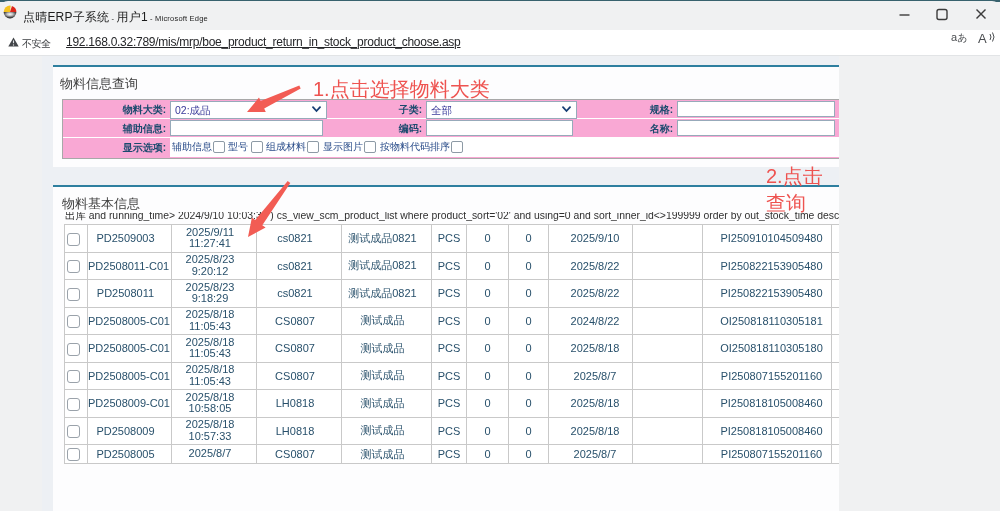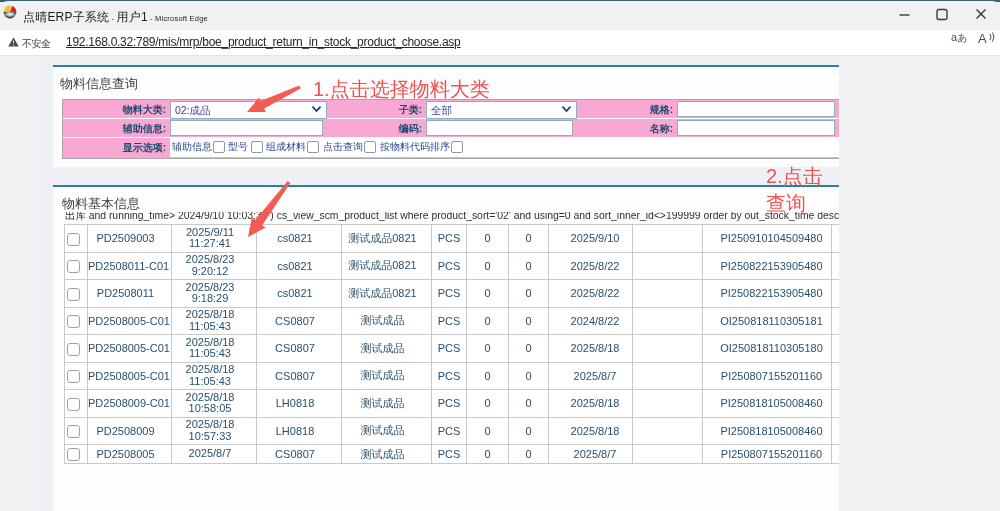--- a/index.html
+++ b/index.html
@@ -119,21 +119,21 @@
     <div class="abs" style="left:934px;top:22px;font-size:14px;color:#1b4a6e;">mm</div>
 
     <div class="abs lbltext" style="left:0;top:41px;width:103px;">显示选项:</div>
     <div class="abs" style="left:107px;top:38px;width:678px;height:19px;background:#fff;"></div>
     <div class="abs opt" style="left:109px;top:41px;">辅助信息</div>
       <div class="abs cb" style="left:150px;top:41px;"></div>
     <div class="abs opt" style="left:165px;top:41px;">型号</div>
       <div class="abs cb" style="left:188px;top:41px;"></div>
     <div class="abs opt" style="left:203px;top:41px;">组成材料</div>
       <div class="abs cb" style="left:244px;top:41px;"></div>
-    <div class="abs opt" style="left:260px;top:41px;">点击查询</div>
+    <div class="abs opt" style="left:260px;top:41px;">显示图片</div>
       <div class="abs cb" style="left:301px;top:41px;"></div>
     <div class="abs opt" style="left:317px;top:41px;">按物料代码排序</div>
       <div class="abs cb" style="left:388px;top:41px;"></div>
     <div class="abs" style="left:833px;top:41px;width:50px;height:16px;background:#3380ad;border-radius:3px;color:#fff;font-size:12px;text-align:center;line-height:16px;">查询</div>
   </div>
   <div class="abs panel" id="panel2"></div>
   <div class="abs ptitle" style="left:20px;top:139px;">物料基本信息</div>
   <div class="abs" style="left:23px;top:156px;width:925px;height:10px;overflow:hidden;">
       <div style="margin-top:-3px;font-size:10.4px;color:#303030;white-space:nowrap;">出库 and running_time&gt; 2024/9/10 10:03:30 ) cs_view_scm_product_list where product_sort='02' and using=0 and sort_inner_id&lt;&gt;199999 order by out_stock_time desc</div>
     </div>

